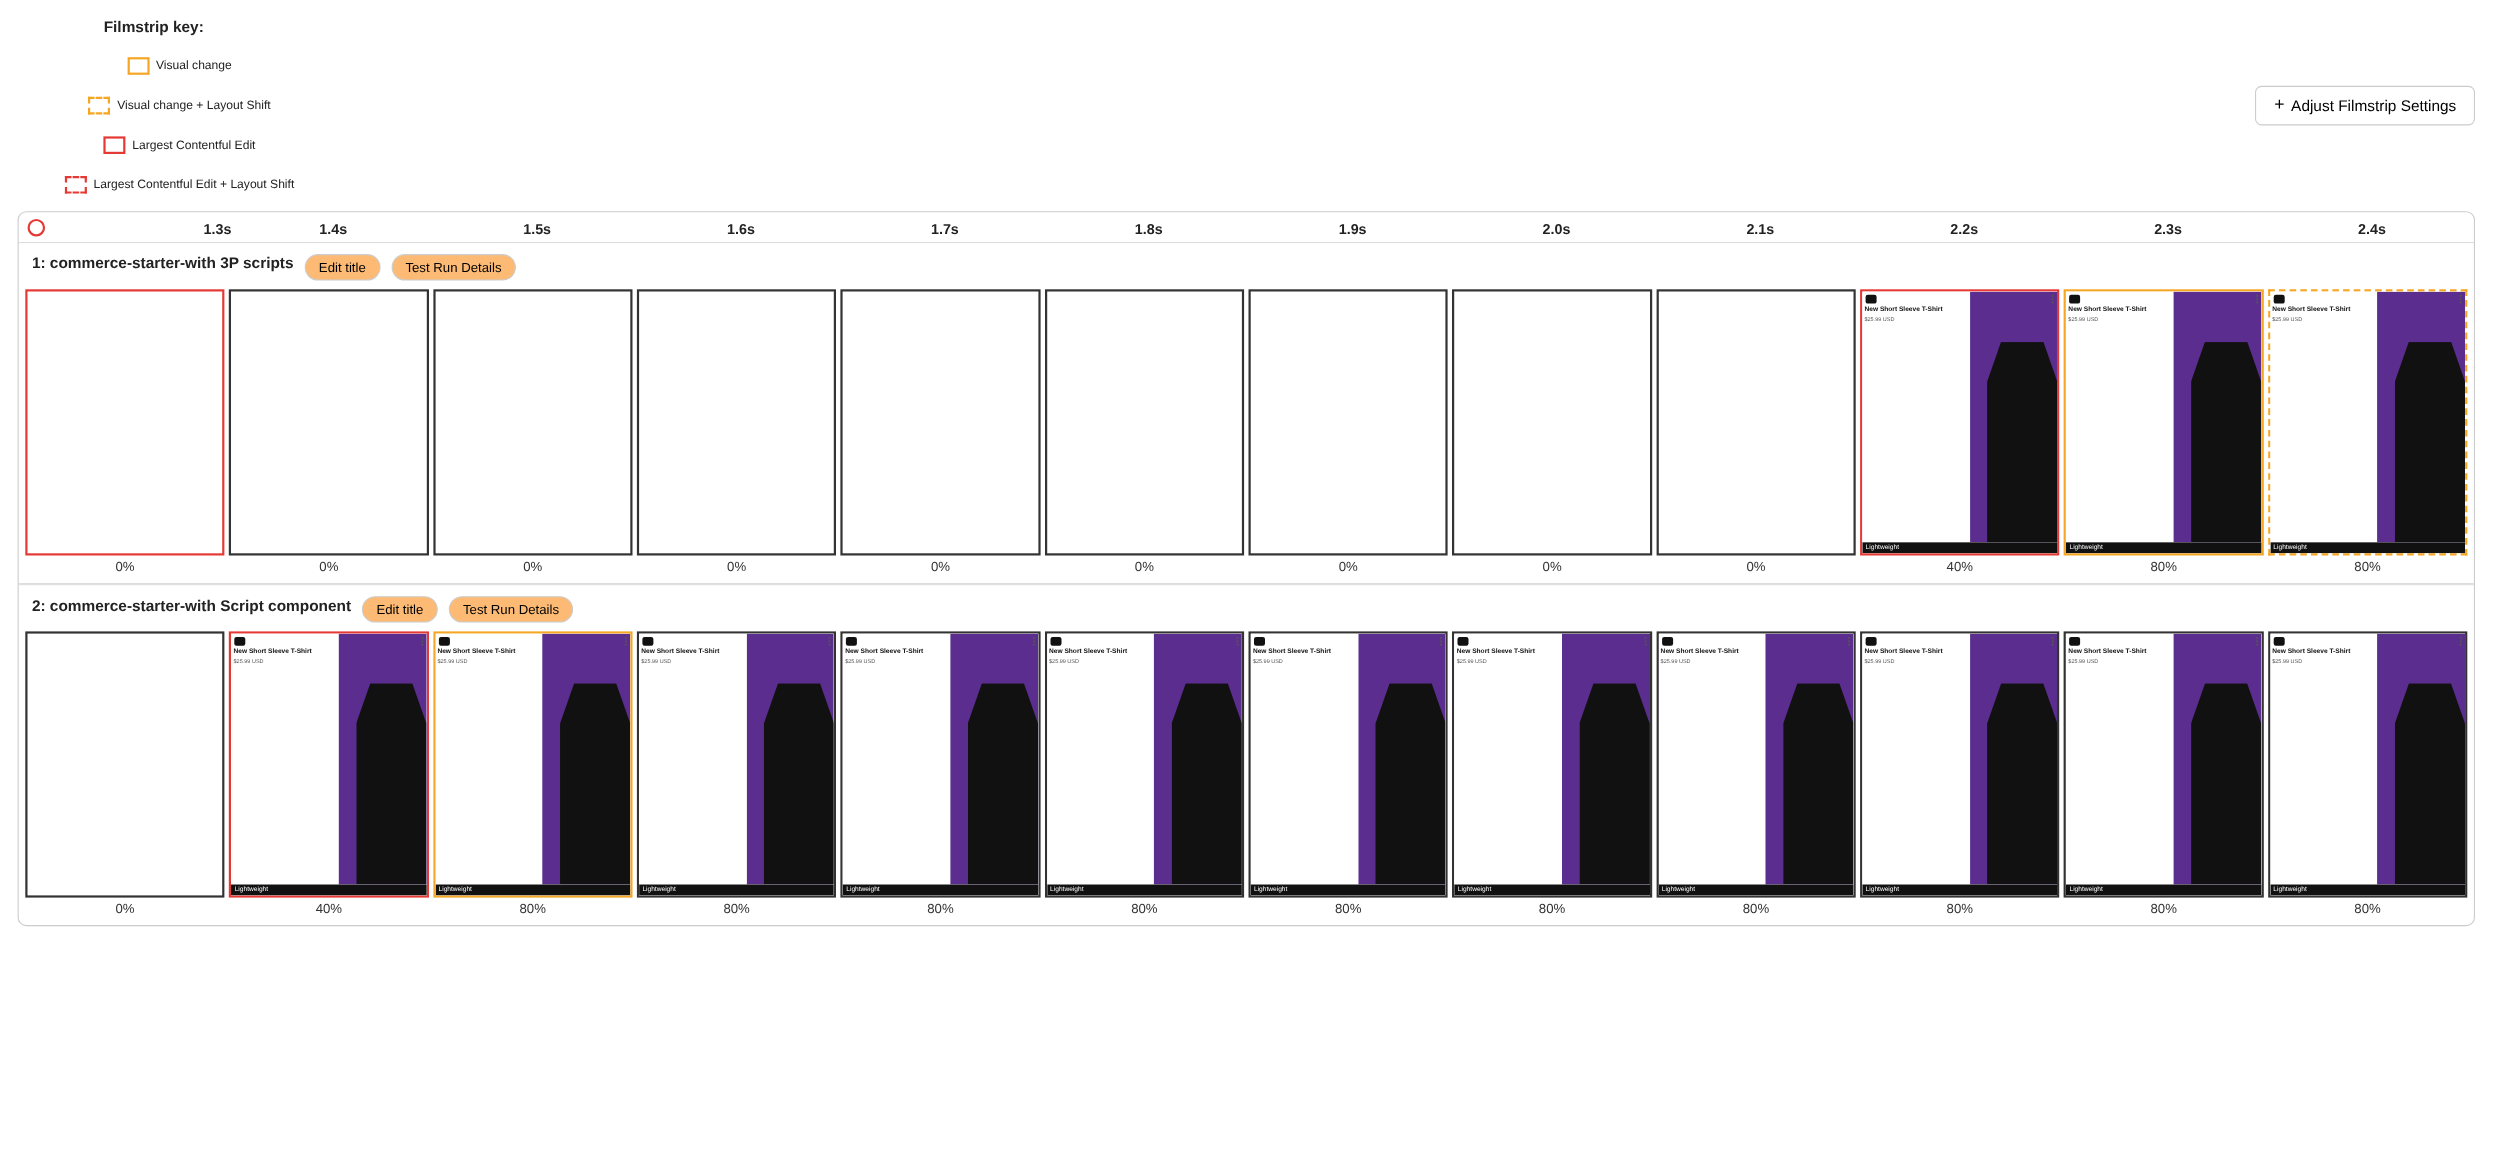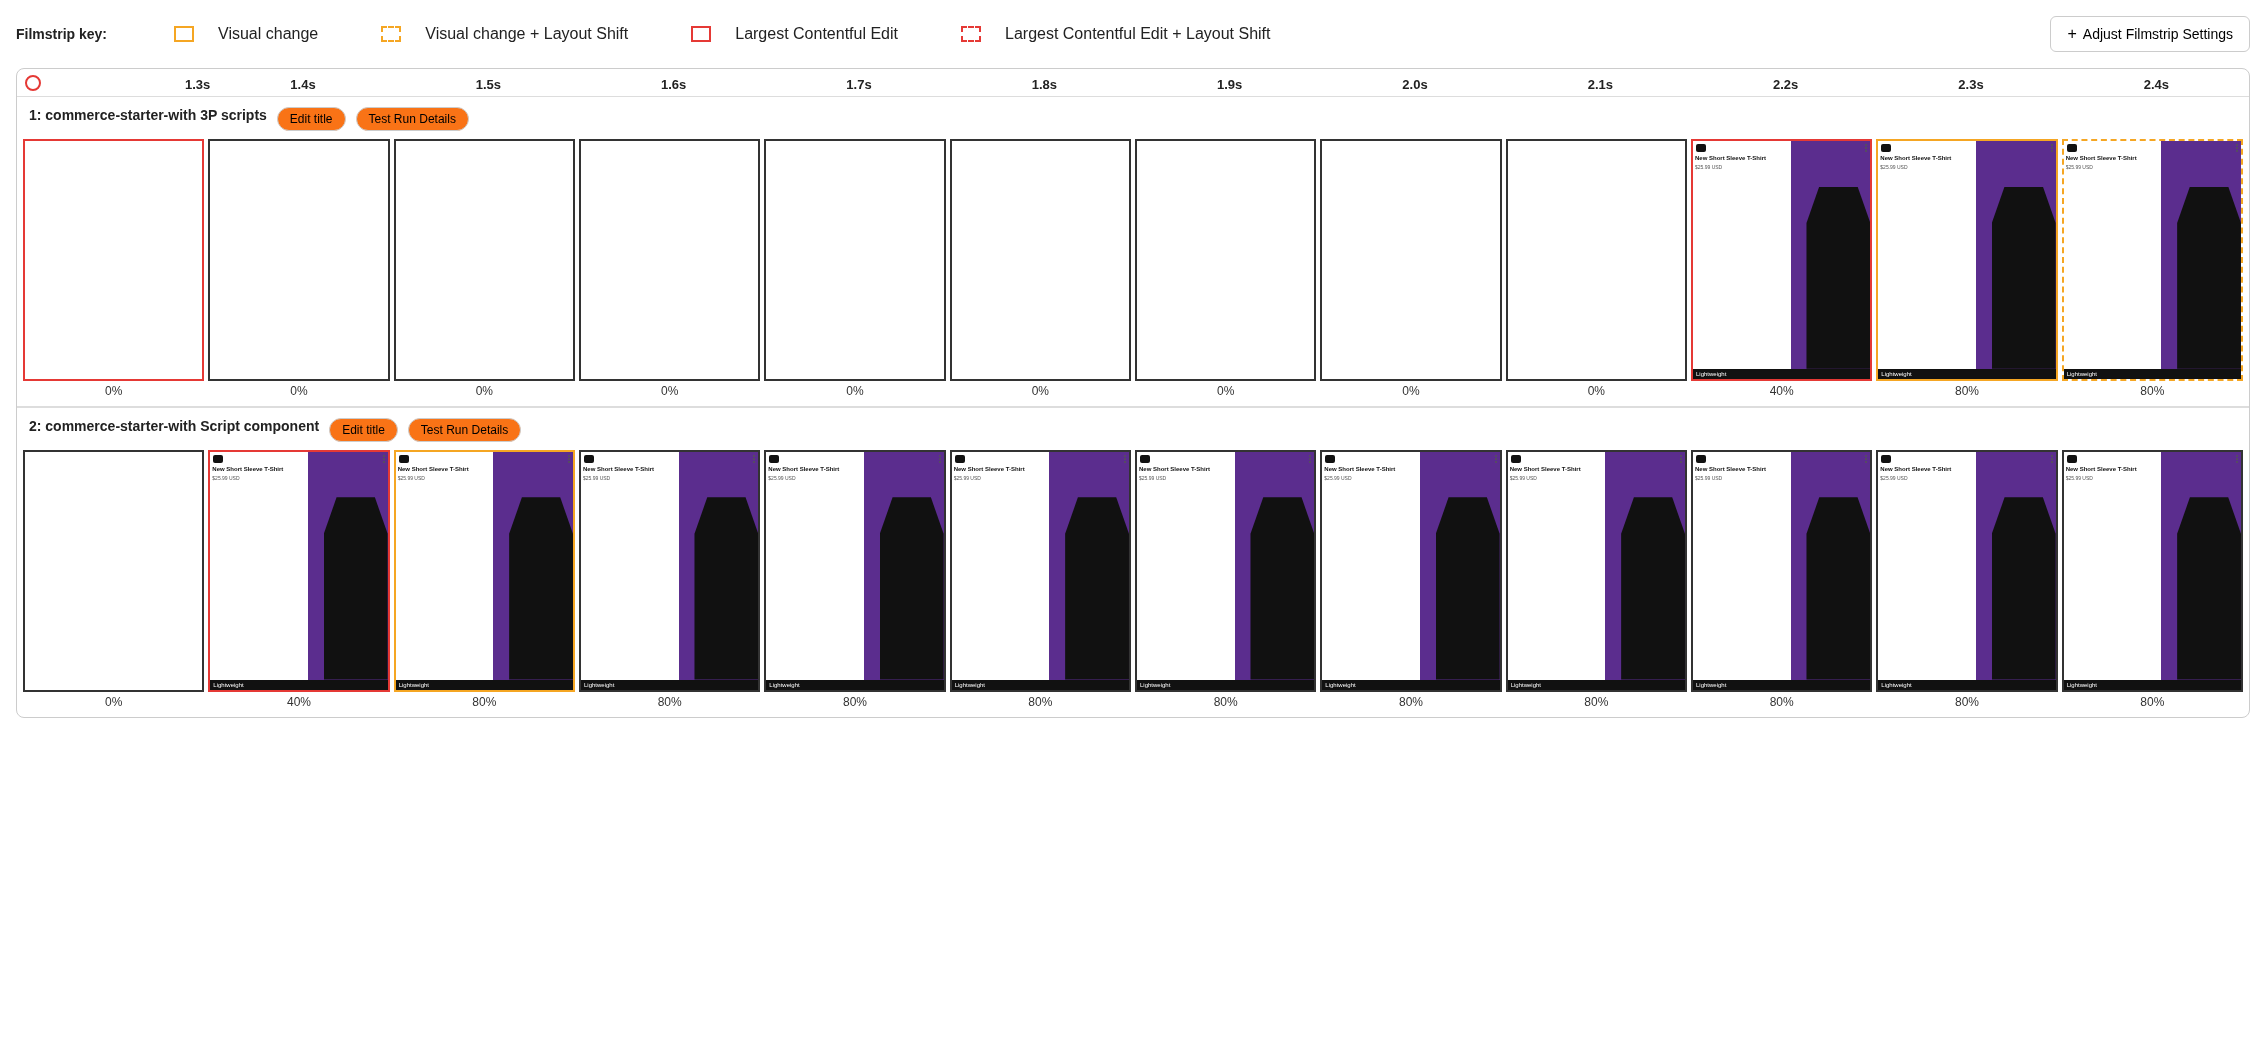--- a/index.html
+++ b/index.html
@@ -18,31 +18,32 @@
       justify-content: space-between;
       margin-bottom: 16px;
       flex-wrap: wrap;
       gap: 8px;
     }
     .legend-items {
       display: flex;
       align-items: center;
       gap: 20px;
       flex-wrap: wrap;
+      flex-direction: column;
     }
     .legend-label {
       font-weight: 700;
       font-size: 14px;
       margin-right: 4px;
     }
     .legend-item {
       display: flex;
       align-items: center;
-      gap: 24px;
-      font-size: 16px;
+      gap: 6px;
+      font-size: 11px;
       padding-left: 43px;
     }
     .legend-box {
       width: 20px;
       height: 16px;
       flex-shrink: 0;
     }
     .legend-box.solid-yellow { border: 2.5px solid #f5a623; background: transparent; }
     .legend-box.dashed-yellow { border: 2.5px dashed #f5a623; background: transparent; }
     .legend-box.solid-red { border: 2.5px solid #e53935; background: transparent; }
@@ -110,21 +111,21 @@
     .row-header {
       display: flex;
       align-items: flex-start;
       gap: 10px;
       padding: 10px 12px 6px 12px;
       font-size: 14px;
       font-weight: 700;
     }
     .row-header-btn {
       border: 1.5px solid #ccc;
-      background: #f97316;
+      background: #fdba74;
       border-radius: 20px;
       padding: 4px 12px;
       font-size: 12px;
       cursor: pointer;
       font-weight: 400;
     }
 
     
     .thumbnails-grid {
       display: grid;

